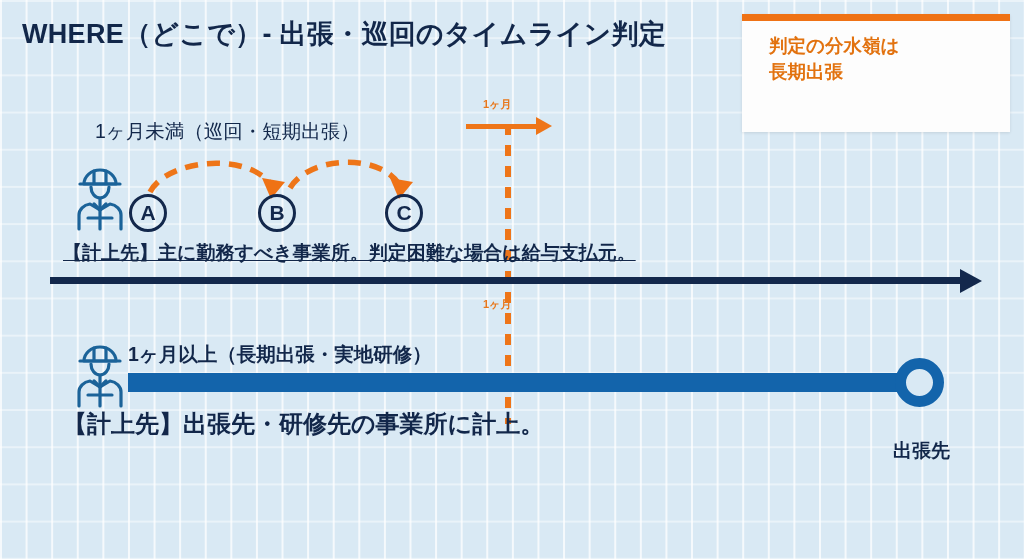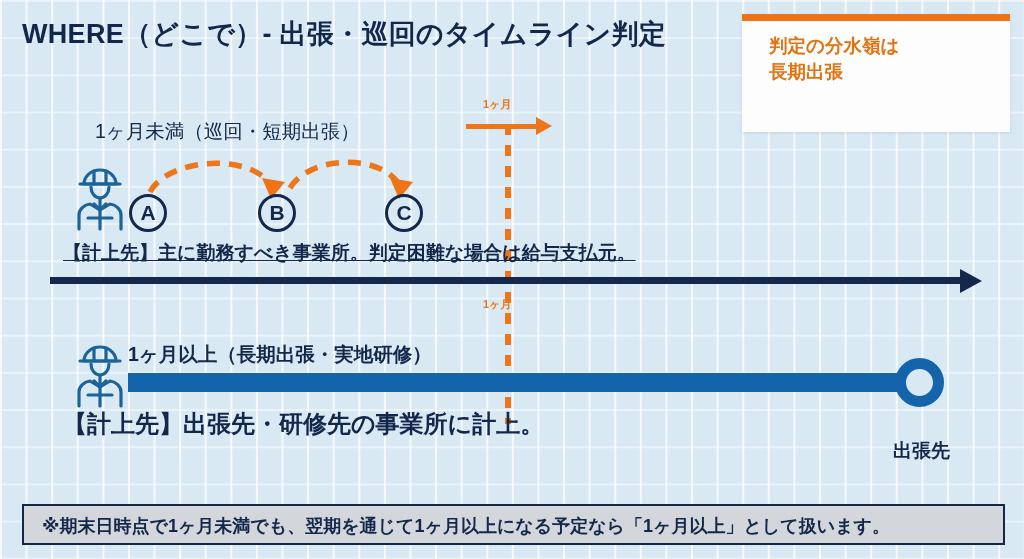--- a/index.html
+++ b/index.html
@@ -290,17 +290,14 @@
       <path d="M18 55 h24"></path>
     </g>
   </svg>
 
   <div id="long-heading">1ヶ月以上（長期出張・実地研修）</div>
   <div id="long-bar"></div>
   <div id="long-endpoint"></div>
   <div id="long-endpoint-label">出張先</div>
   <div id="long-note">【計上先】出張先・研修先の事業所に計上。</div>
 
-  <div id="footer">
-    <div id="footer-text">※期末日時点で1ヶ月未満でも、翌期を通じて1ヶ月以上になる予定なら「1ヶ月以上」として扱います。</div>
-  </div>
 
 </div>
 
 </body></html>

